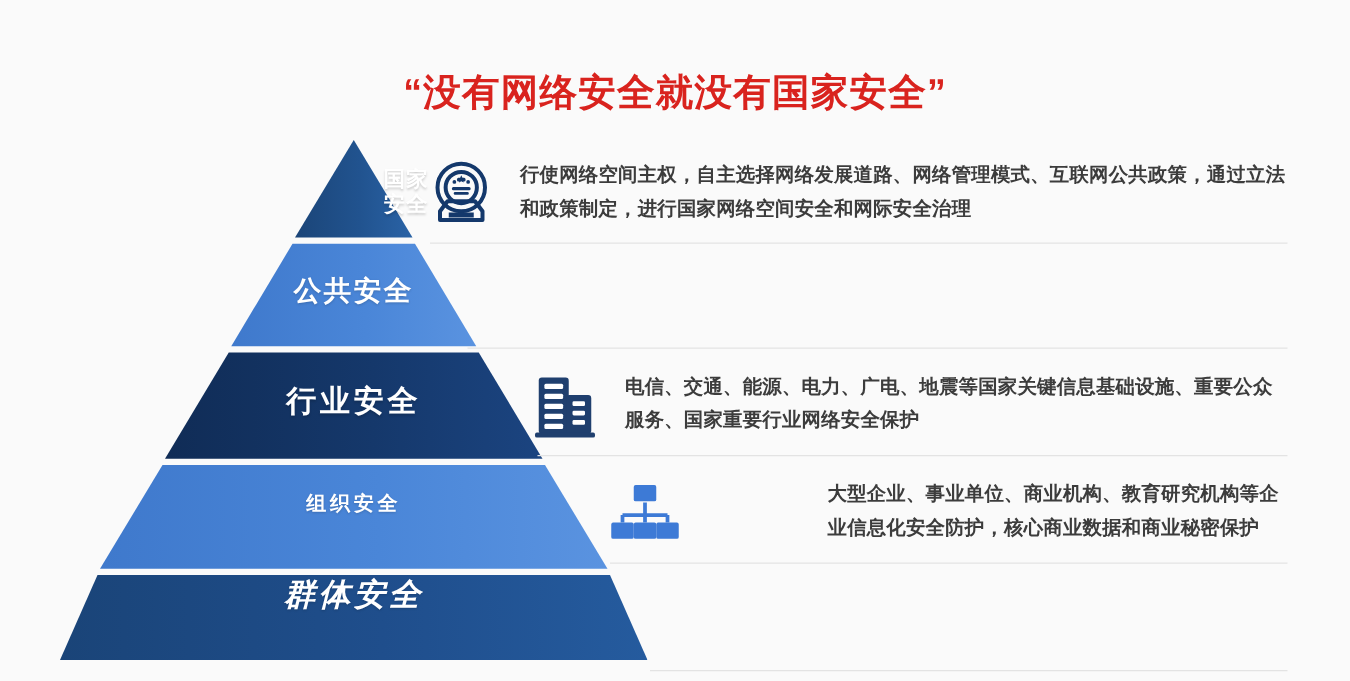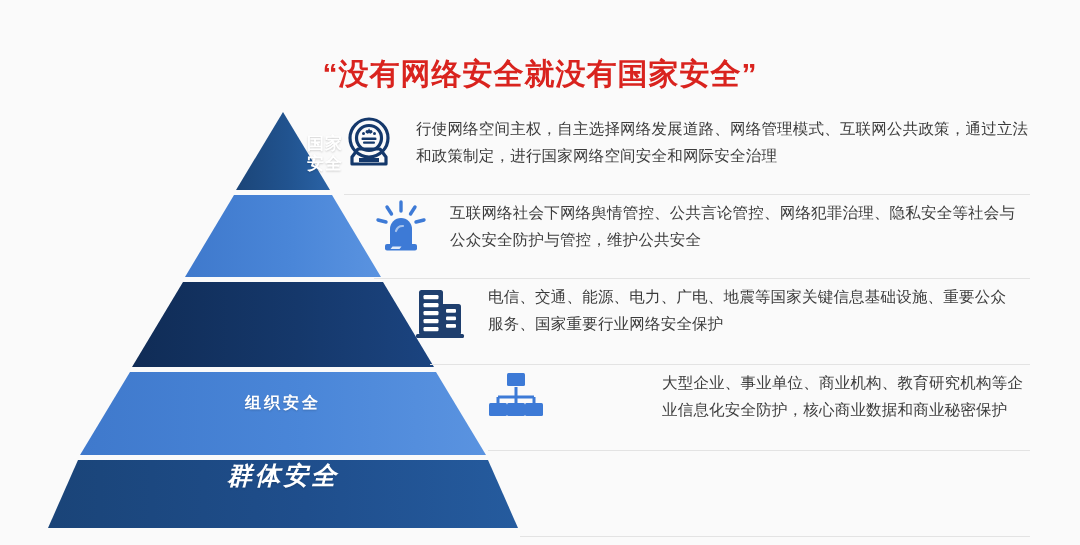--- a/index.html
+++ b/index.html
@@ -64,22 +64,23 @@
   #rows {
     position: absolute;
     left: 330px;
     top: 112px;
     width: 700px;
     height: 420px;
   }
   .row {
     position: absolute;
     display: flex;
-    align-items: flex-start;
+    align-items: center;
     box-sizing: border-box;
+    font-weight: bold;
   }
   .row-sep {
     position: absolute;
     height: 1px;
     background: #e3e3e3;
   }
   .row-icon {
     flex: 0 0 auto;
     display: flex;
     align-items: center;
@@ -88,21 +89,21 @@
   .row-text {
     font-size: 15.5px;
     line-height: 1.72;
     color: #3c3c3c;
     letter-spacing: 0.2px;
   }
 
   
   #row0 { left: 14px;  top: 4px;   width: 686px; height: 78px; }
   #row1 { left: 44px;  top: 88px;  width: 656px; height: 78px; }
-  #row2 { left: 84px; top: 172px; width: 600px; height: 80px; }
+  #row2 { left: 96px; top: 172px; width: 600px; height: 80px; }
   #row3 { left: 158px; top: 258px; width: 542px; height: 80px; gap: 48px; }
   #row4 { left: 190px; top: 344px; width: 510px; height: 80px; }
 
   #sep0 { left: 14px;  top: 82px;  width: 686px; }
   #sep1 { left: 44px;  top: 166px; width: 656px; }
   #sep2 { left: 100px; top: 252px; width: 600px; }
   #sep3 { left: 158px; top: 338px; width: 542px; }
   #sep4 { left: 190px; top: 424px; width: 510px; }
 
   .gap { width: 22px; flex: 0 0 auto; }
@@ -147,20 +148,22 @@
 
       <polygon points="82,260 388,260 438,343 32,343" fill="url(#gLight)"></polygon>
 
       <polygon points="30,348 440,348 470,416 0,416" fill="url(#gBase)"></polygon>
     </svg>
 
     <div class="tier-label two-line" id="lab0">
       <span>国家</span><br>
       <span>安全</span>
     </div>
+    <div class="tier-label" id="lab1">公共安全</div>
+    <div class="tier-label" id="lab2">行业安全</div>
     <div class="tier-label" id="lab3">组织安全</div>
     <div class="tier-label" id="lab4">群体安全</div>
   </div>
 
   <div id="rows">
 
     <div class="row" id="row0">
       <div class="row-icon">
         <svg width="50" height="54" viewBox="0 0 50 54" xmlns="http://www.w3.org/2000/svg">
           <g fill="none" stroke="#14386b" stroke-width="3.2">
@@ -178,39 +181,20 @@
           </g>
           <path d="M8 41 L14 33 L36 33 L42 41 L42 48 L8 48 Z" fill="none" stroke="#14386b" stroke-width="3.2" stroke-linejoin="round"></path>
           <rect x="15" y="42" width="20" height="4" fill="#14386b"></rect>
         </svg>
       </div>
       <div class="gap"></div>
       <div class="row-text">行使网络空间主权，自主选择网络发展道路、网络管理模式、互联网公共政策，通过立法和政策制定，进行国家网络空间安全和网际安全治理</div>
     </div>
     <div class="row-sep" id="sep0"></div>
 
-    <div class="row" id="row1">
-      <div class="row-icon">
-        <svg width="54" height="56" viewBox="0 0 54 56" xmlns="http://www.w3.org/2000/svg">
-          <g stroke="#3d7ad6" stroke-width="3.4" stroke-linecap="round">
-            <line x1="27" y1="2" x2="27" y2="11"></line>
-            <line x1="13" y1="7" x2="17.5" y2="14"></line>
-            <line x1="41" y1="7" x2="36.5" y2="14"></line>
-            <line x1="4" y1="20" x2="12" y2="22"></line>
-            <line x1="50" y1="20" x2="42" y2="22"></line>
-          </g>
-          <path d="M16 44 V29 a11 11 0 0 1 22 0 V44 Z" fill="#3d7ad6"></path>
-          <rect x="11" y="44" width="32" height="6.5" rx="2" fill="#3d7ad6"></rect>
-          <path d="M18.5 46.5 h9 l-2 2.5 h-9 z" fill="#ffffff" opacity="0.85"></path>
-          <path d="M22 31 a7 7 0 0 1 7-5" fill="none" stroke="#ffffff" stroke-width="2.2" stroke-linecap="round" opacity="0.55"></path>
-        </svg>
-      </div>
-      <div class="gap"></div>
-      <div class="row-text">互联网络社会下网络舆情管控、公共言论管控、网络犯罪治理、隐私安全等社会与公众安全防护与管控，维护公共安全</div>
-    </div>
     <div class="row-sep" id="sep1"></div>
 
     <div class="row" id="row2">
       <div class="row-icon">
         <svg width="52" height="56" viewBox="0 0 52 56" xmlns="http://www.w3.org/2000/svg">
           <rect x="5" y="6" width="24" height="45" rx="2.5" fill="#1f3f6e"></rect>
           <rect x="27" y="20" width="20" height="31" rx="2.5" fill="#1f3f6e"></rect>
           <g fill="#ffffff">
             <rect x="9.5" y="11" width="15" height="4.2" rx="1.2"></rect>
             <rect x="9.5" y="19" width="15" height="4.2" rx="1.2"></rect>

